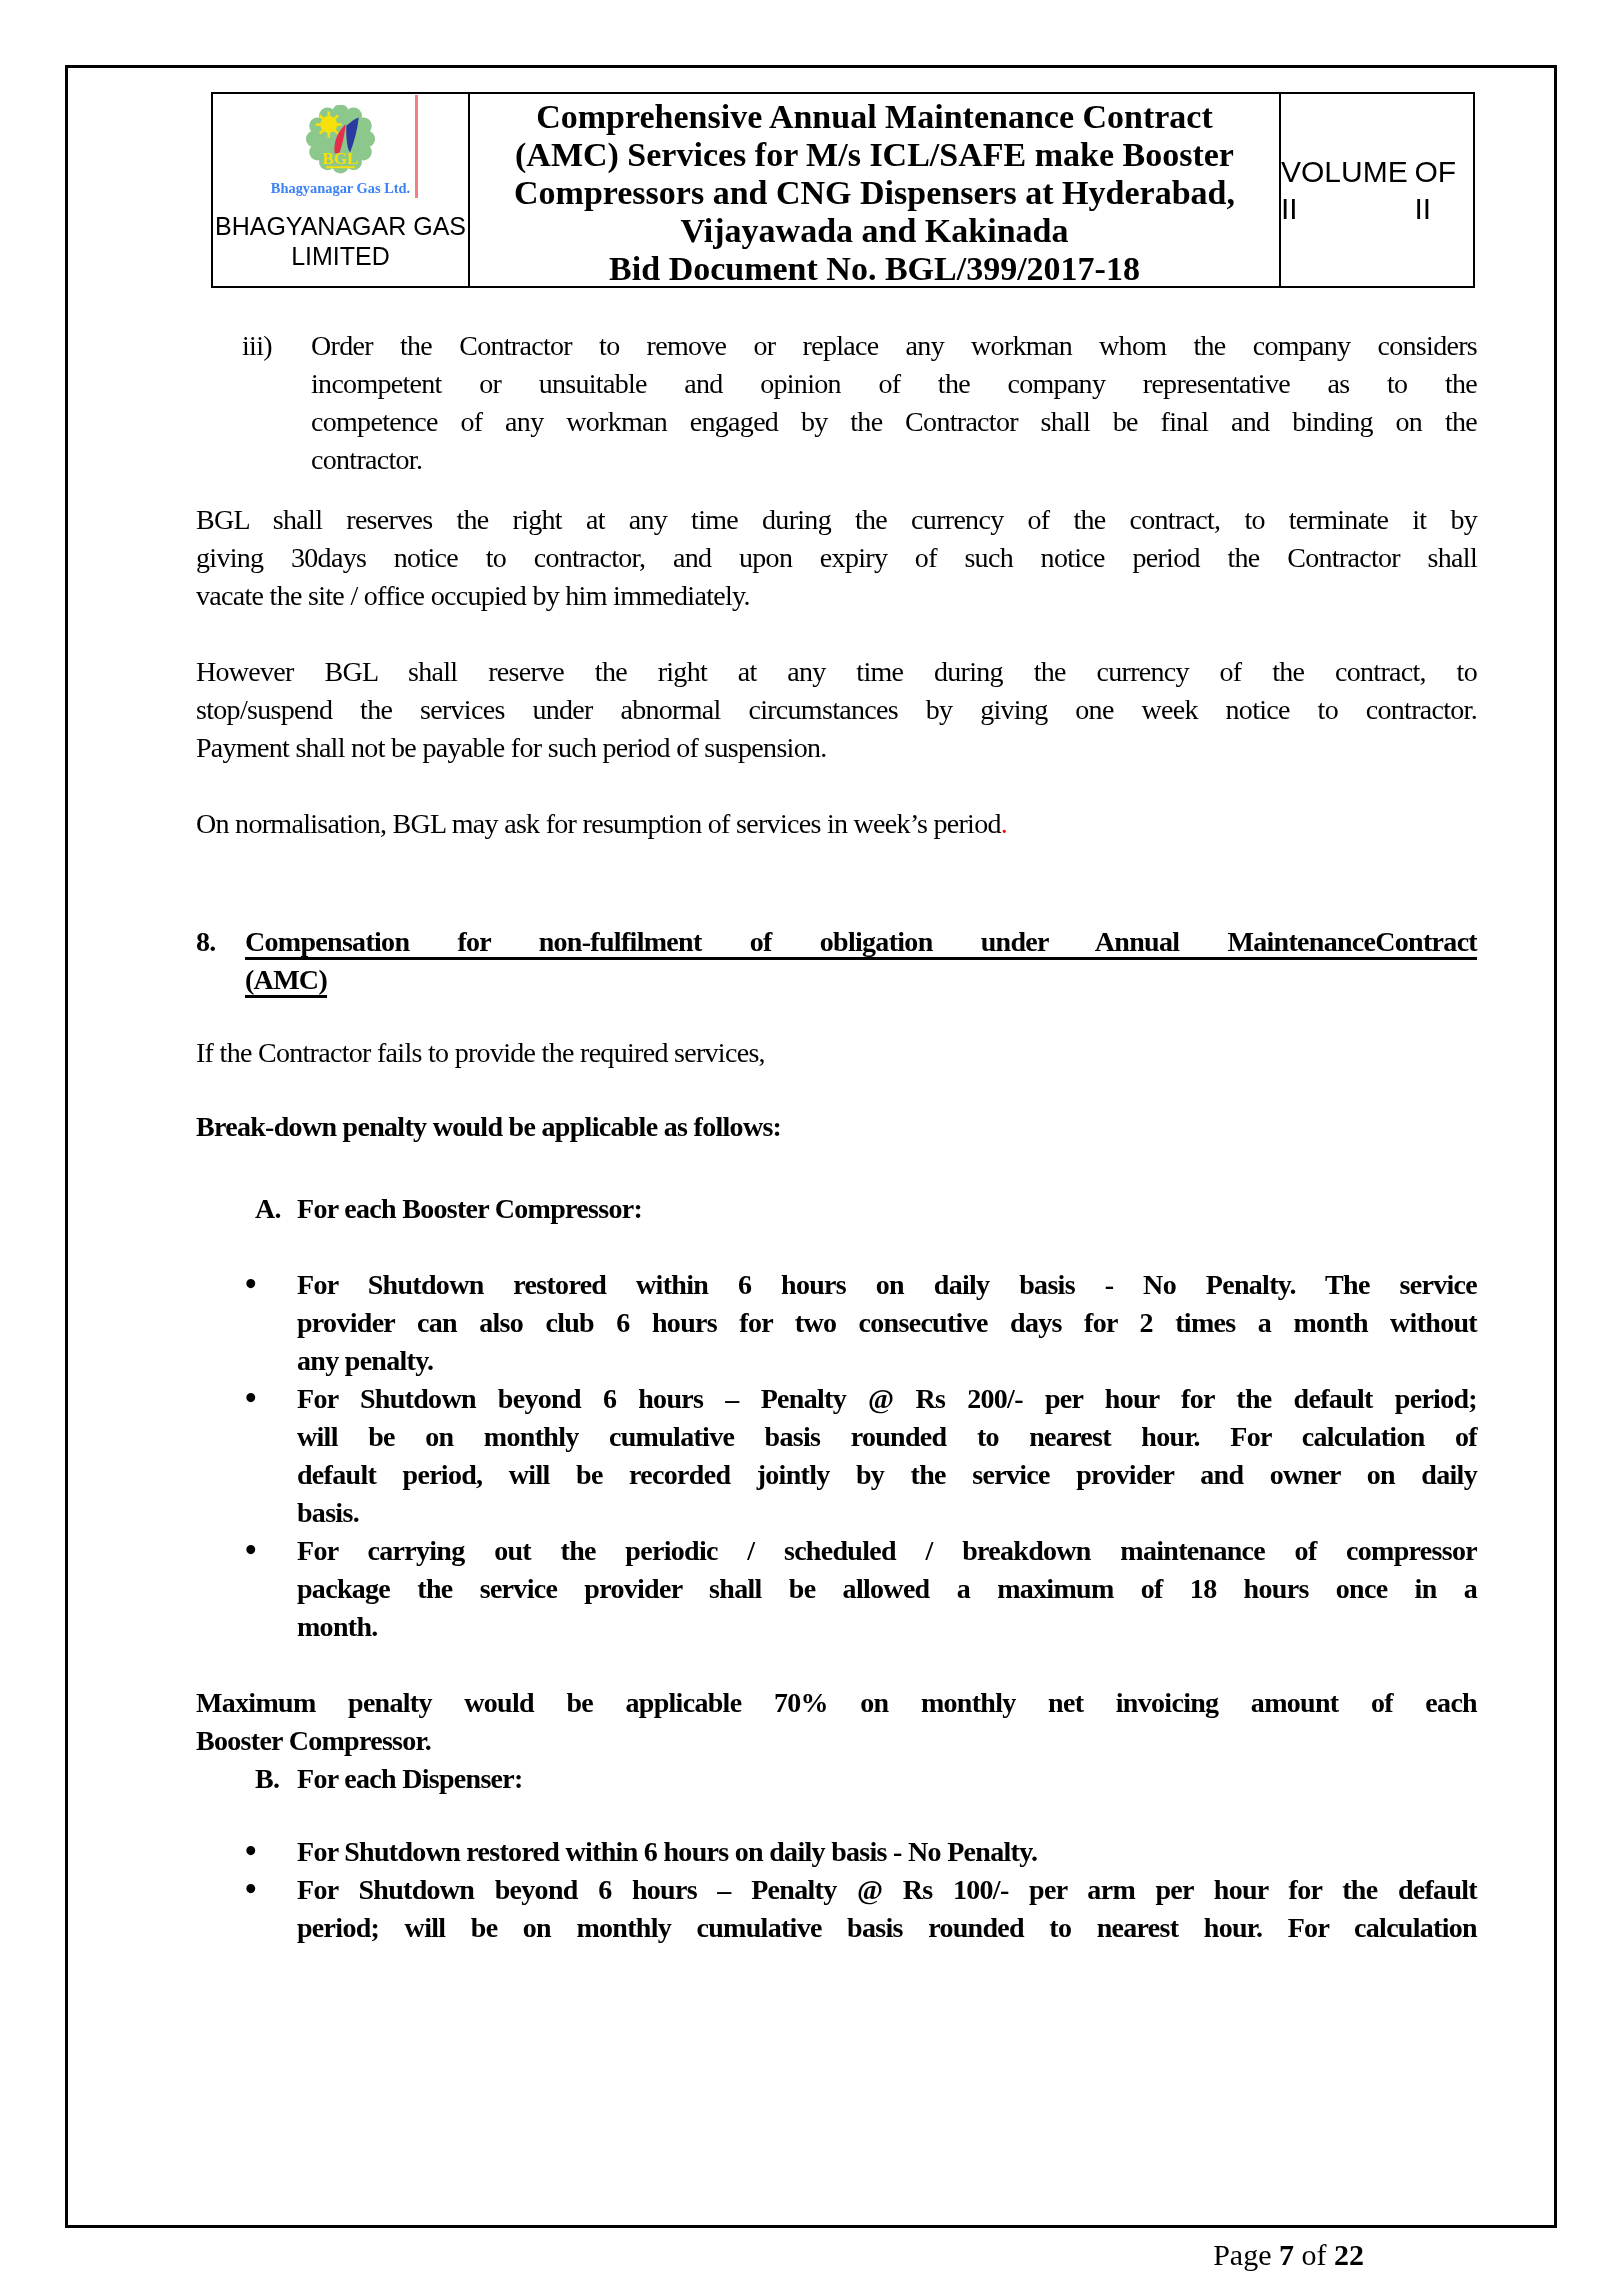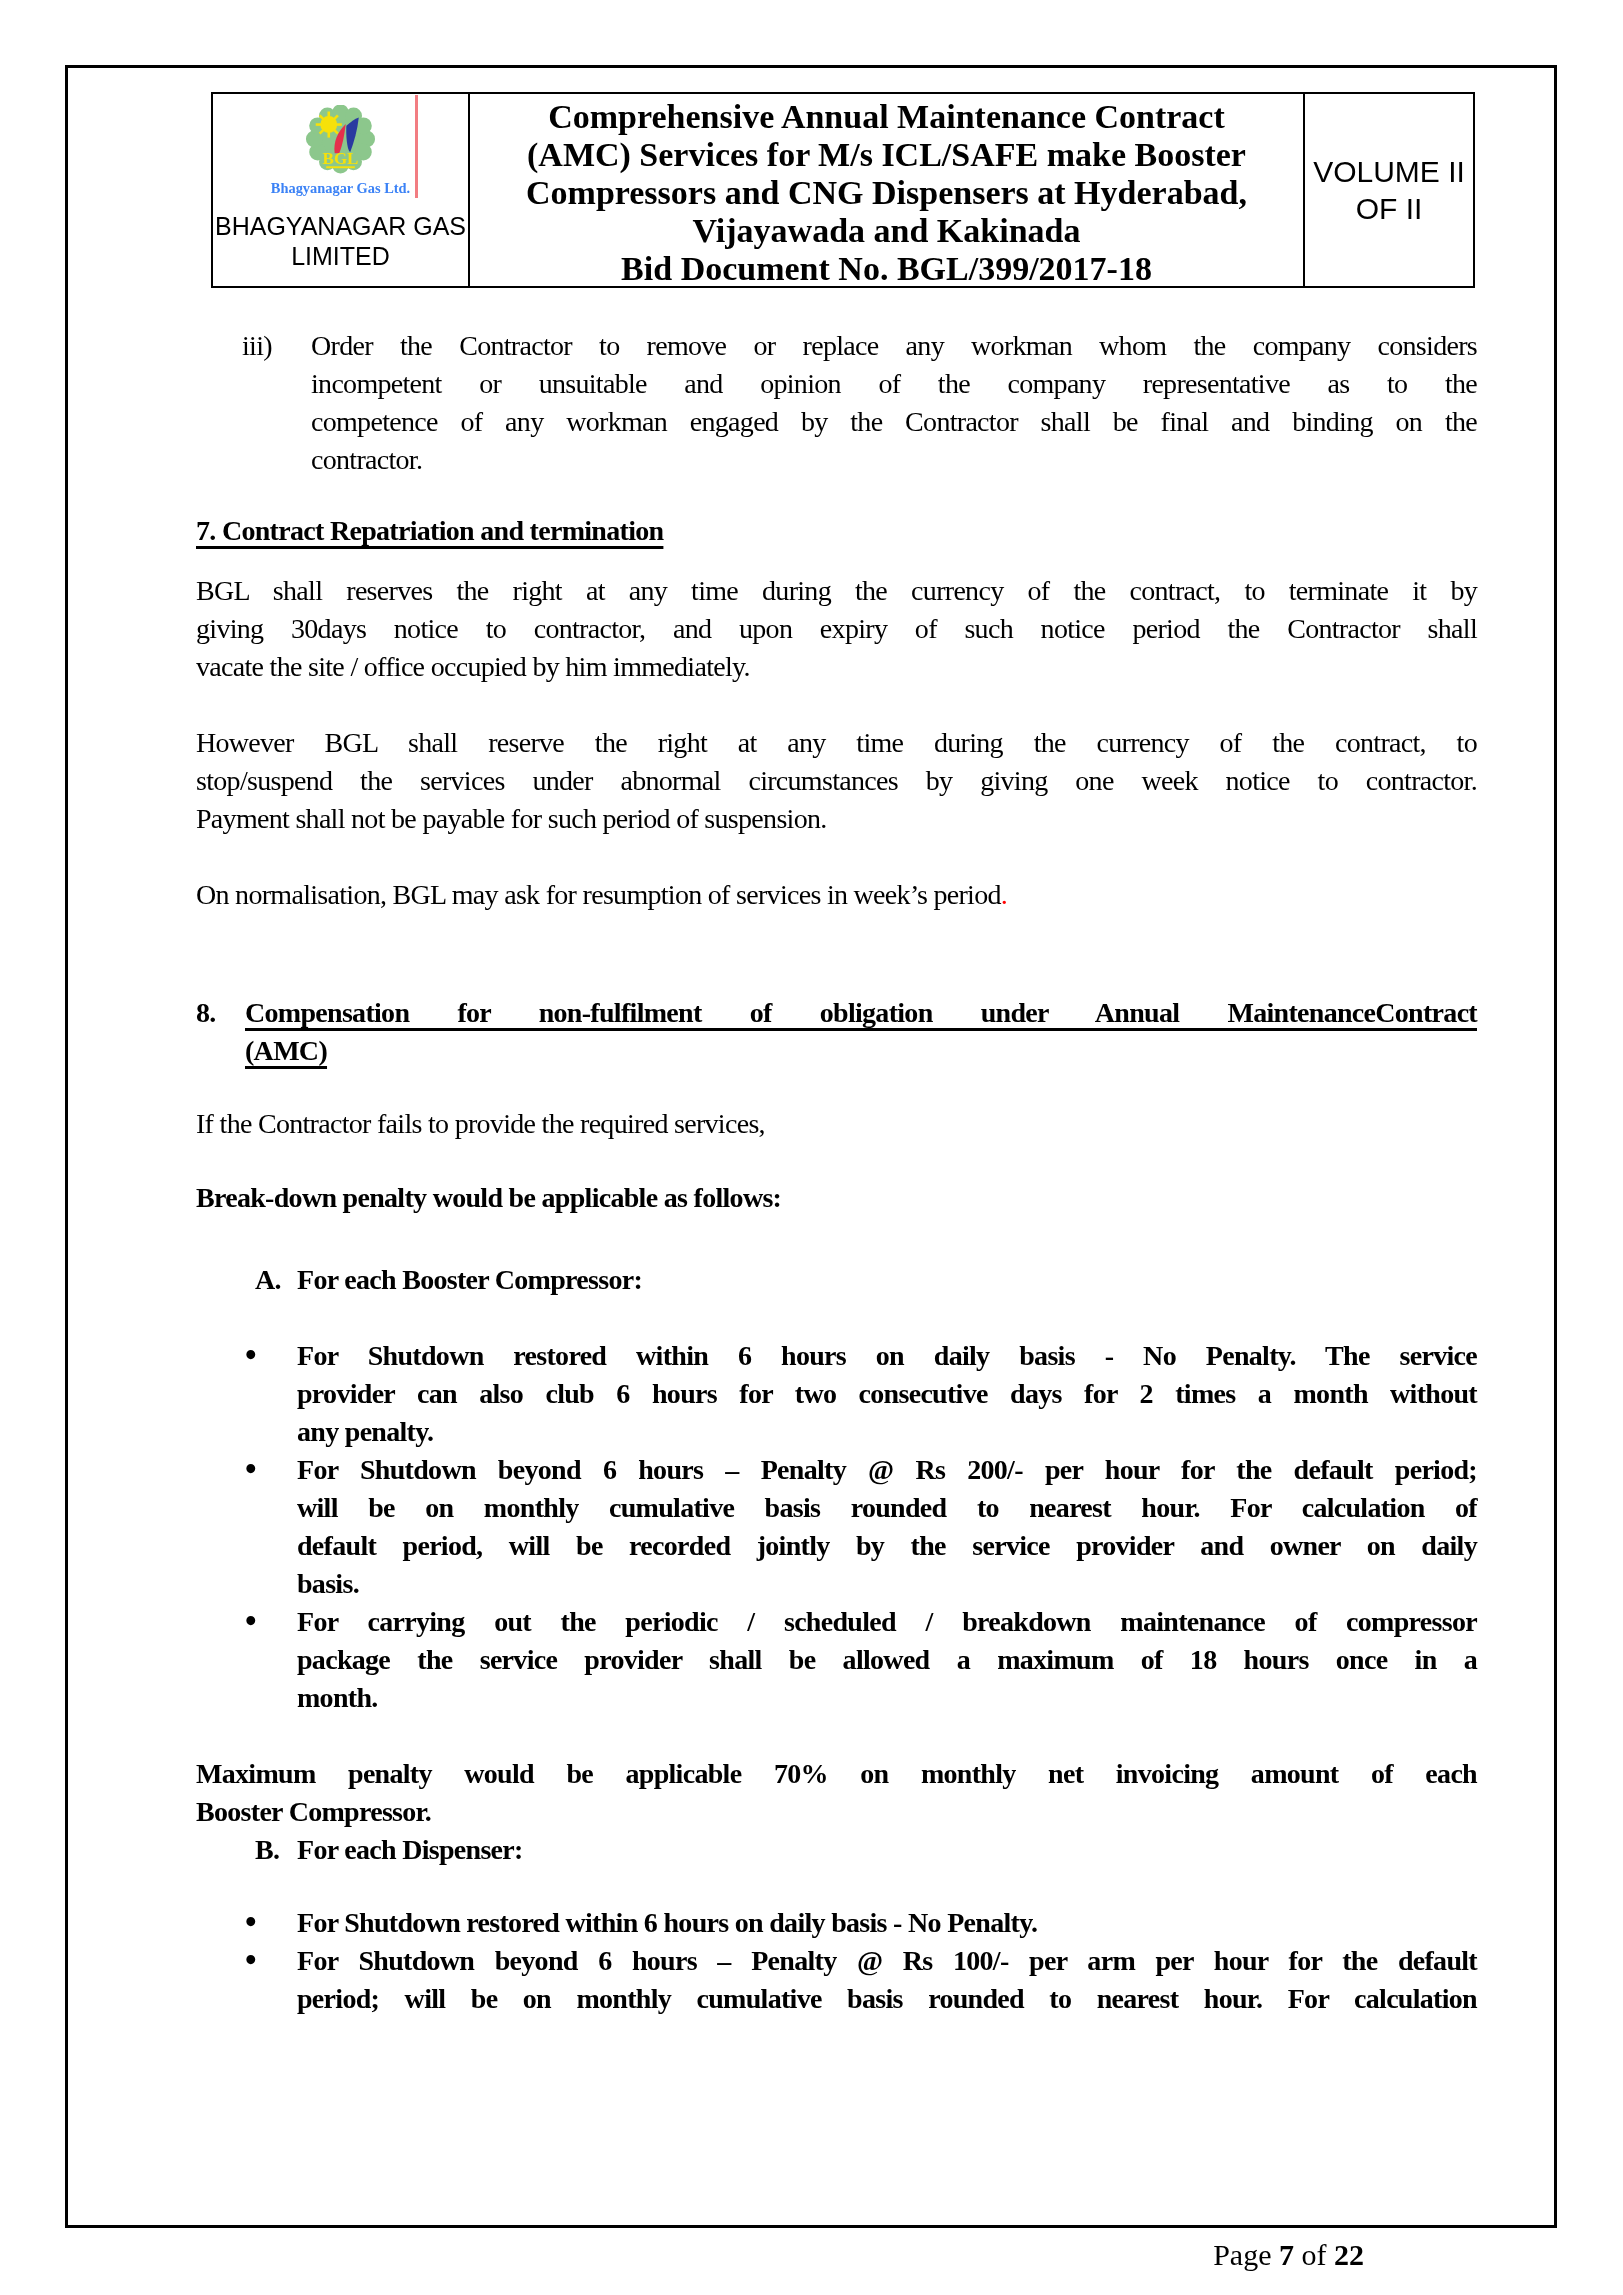--- a/index.html
+++ b/index.html
@@ -15,21 +15,21 @@
   
   .header-table {
     position:absolute; left:211px; top:92px; width:1264px; height:196px;
     display:flex; border:2.6px solid #000; box-sizing:border-box; background:#fff;
   }
   .cell { box-sizing:border-box; height:100%; }
   .cell-logo { width:257px; border-right:2.6px solid #000; position:relative;
     display:flex; flex-direction:column; align-items:center; padding-top:10.5px; }
   .cell-title { flex:1; border-right:2.6px solid #000; text-align:center;
     font-weight:bold; font-size:34px; line-height:38px; padding:3.9px 11.8px 0 11.8px; }
-  .cell-volume { width:168px; display:flex; flex-direction:column; justify-content:center;
+  .cell-volume { width:192px; display:flex; flex-direction:row; justify-content:center;
     align-items:center; font-family:"Liberation Sans", sans-serif; font-size:30px; line-height:37px; }
   .logo-caption { font-size:14.4px; line-height:15.7px; font-weight:bold; color:#3b82f6; margin-top:1.3px; }
   .company-name { font-family:"Liberation Sans", sans-serif; font-size:25px; line-height:30px;
     text-align:center; margin-top:14.4px; }
   .header-red-line { position:absolute; left:202px; top:1.3px; width:2.6px; height:103px; background:#f27d82; }
   
   .content {
     position:absolute; left:196px; top:327px; width:1281px;
     font-size:28px; line-height:38px; letter-spacing:-0.7px;
   }
@@ -127,23 +127,20 @@
     <div class="hang">
       <span class="hlabel">iii)</span>
       <div class="htext">
         <div class="line j">Order the Contractor to remove or replace any workman whom the company considers</div>
         <div class="line j">incompetent or unsuitable and opinion of the company representative as to the</div>
         <div class="line j">competence of any workman engaged by the Contractor shall be final and binding on the</div>
         <div class="line">contractor.</div>
       </div>
     </div>
 
-    <div class="heading7">
-      <span class="u">7. Contract Repatriation and termination</span>
-    </div>
 
     <div class="para-terminate">
       <div class="line j">BGL shall reserves the right at any time during the currency of the contract, to terminate it by</div>
       <div class="line j">giving 30days notice to contractor, and upon expiry of such notice period the Contractor shall</div>
       <div class="line">vacate the site / office occupied by him immediately.</div>
     </div>
 
     <div class="para-suspend">
       <div class="line j">However BGL shall reserve the right at any time during the currency of the contract, to</div>
       <div class="line j">stop/suspend the services under abnormal circumstances by giving one week notice to contractor.</div>

